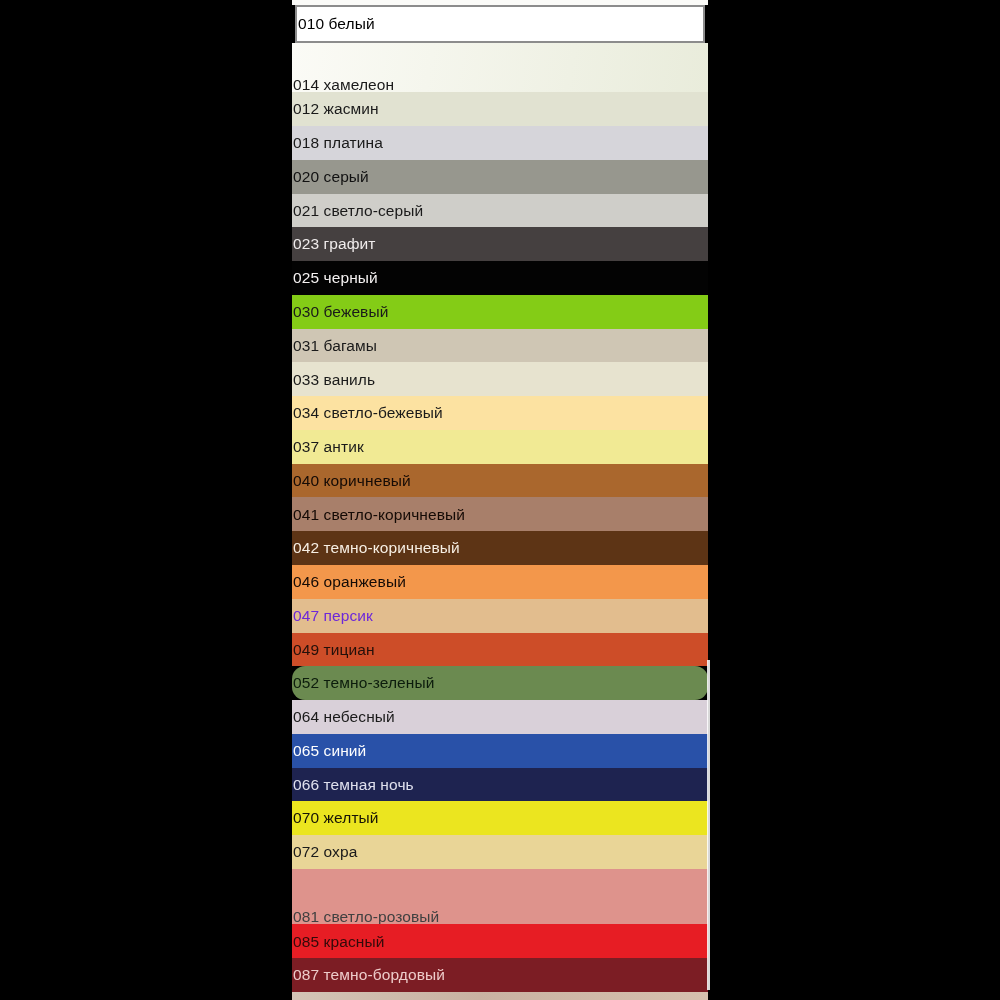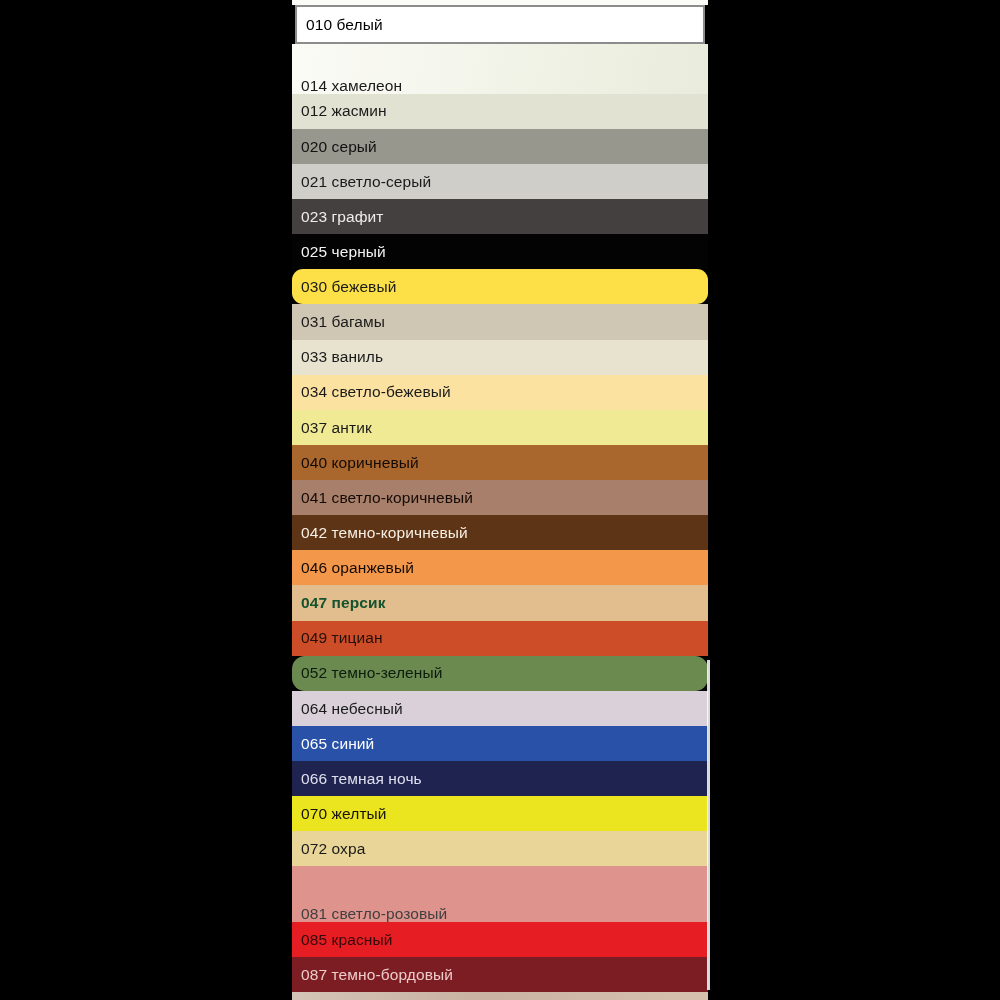--- a/index.html
+++ b/index.html
@@ -37,21 +37,21 @@
     flex: 1 1 0;
     display: flex;
     align-items: center;
     box-sizing: border-box;
   }
   .row.bordered {
     margin: 0 3px;
     border: 2px solid #8c8c8c;
   }
   .row-label {
-    padding-left: 9px;
+    padding-left: 1px;
     font-size: 15.5px;
     line-height: 1;
     white-space: nowrap;
     letter-spacing: 0.1px;
   }
   .bottom-strip {
     height: 8px;
     flex: 0 0 auto;
   }
   .edge-highlight {
@@ -75,38 +75,41 @@
   </div>
 
   <div class="row" style="background: linear-gradient(100deg, rgb(251, 251, 246), rgb(233, 236, 219));">
     <span class="row-label" style="color: rgb(26, 26, 26); margin-top: 34px;">014 хамелеон</span>
   </div>
 
   <div class="row" style="background: rgb(225, 226, 209);">
     <span class="row-label" style="color: rgb(26, 26, 26);">012 жасмин</span>
   </div>
 
+  <div class="row" style="background: rgb(214, 213, 218);">
+    <span class="row-label" style="color: rgb(26, 26, 26);">018 платина</span>
+  </div>
 
   <div class="row" style="background: rgb(151, 151, 142);">
     <span class="row-label" style="color: rgb(17, 17, 17);">020 серый</span>
   </div>
 
   <div class="row" style="background: rgb(207, 206, 201);">
     <span class="row-label" style="color: rgb(26, 26, 26);">021 светло-серый</span>
   </div>
 
   <div class="row" style="background: rgb(69, 64, 64);">
     <span class="row-label" style="color: rgb(240, 236, 236);">023 графит</span>
   </div>
 
   <div class="row" style="background: rgb(3, 3, 3);">
     <span class="row-label" style="color: rgb(245, 242, 242);">025 черный</span>
   </div>
 
-  <div class="row" style="background: #fde047; border-radius: 11px;">
+  <div class="row" style="background: #84cc16;">
     <span class="row-label" style="color: rgb(26, 26, 26);">030 бежевый</span>
   </div>
 
   <div class="row" style="background: rgb(207, 198, 180);">
     <span class="row-label" style="color: rgb(26, 26, 26);">031 багамы</span>
   </div>
 
   <div class="row" style="background: rgb(231, 227, 207);">
     <span class="row-label" style="color: rgb(26, 26, 26);">033 ваниль</span>
   </div>
@@ -130,21 +133,21 @@
 
   <div class="row" style="background: rgb(93, 52, 21);">
     <span class="row-label" style="color: rgb(247, 239, 228);">042 темно-коричневый</span>
   </div>
 
   <div class="row" style="background: rgb(243, 151, 75);">
     <span class="row-label" style="color: rgb(20, 10, 5);">046 оранжевый</span>
   </div>
 
   <div class="row" style="background: rgb(226, 189, 142);">
-    <span class="row-label" style="color: #14532d; font-weight: bold;">047 персик</span>
+    <span class="row-label" style="color: #6d28d9;">047 персик</span>
   </div>
 
   <div class="row" style="background: rgb(205, 77, 40);">
     <span class="row-label" style="color: rgb(35, 16, 10);">049 тициан</span>
   </div>
 
   <div class="row" style="background: rgb(107, 138, 80); border-radius: 13px;">
     <span class="row-label" style="color: rgb(12, 28, 12);">052 темно-зеленый</span>
   </div>
 

